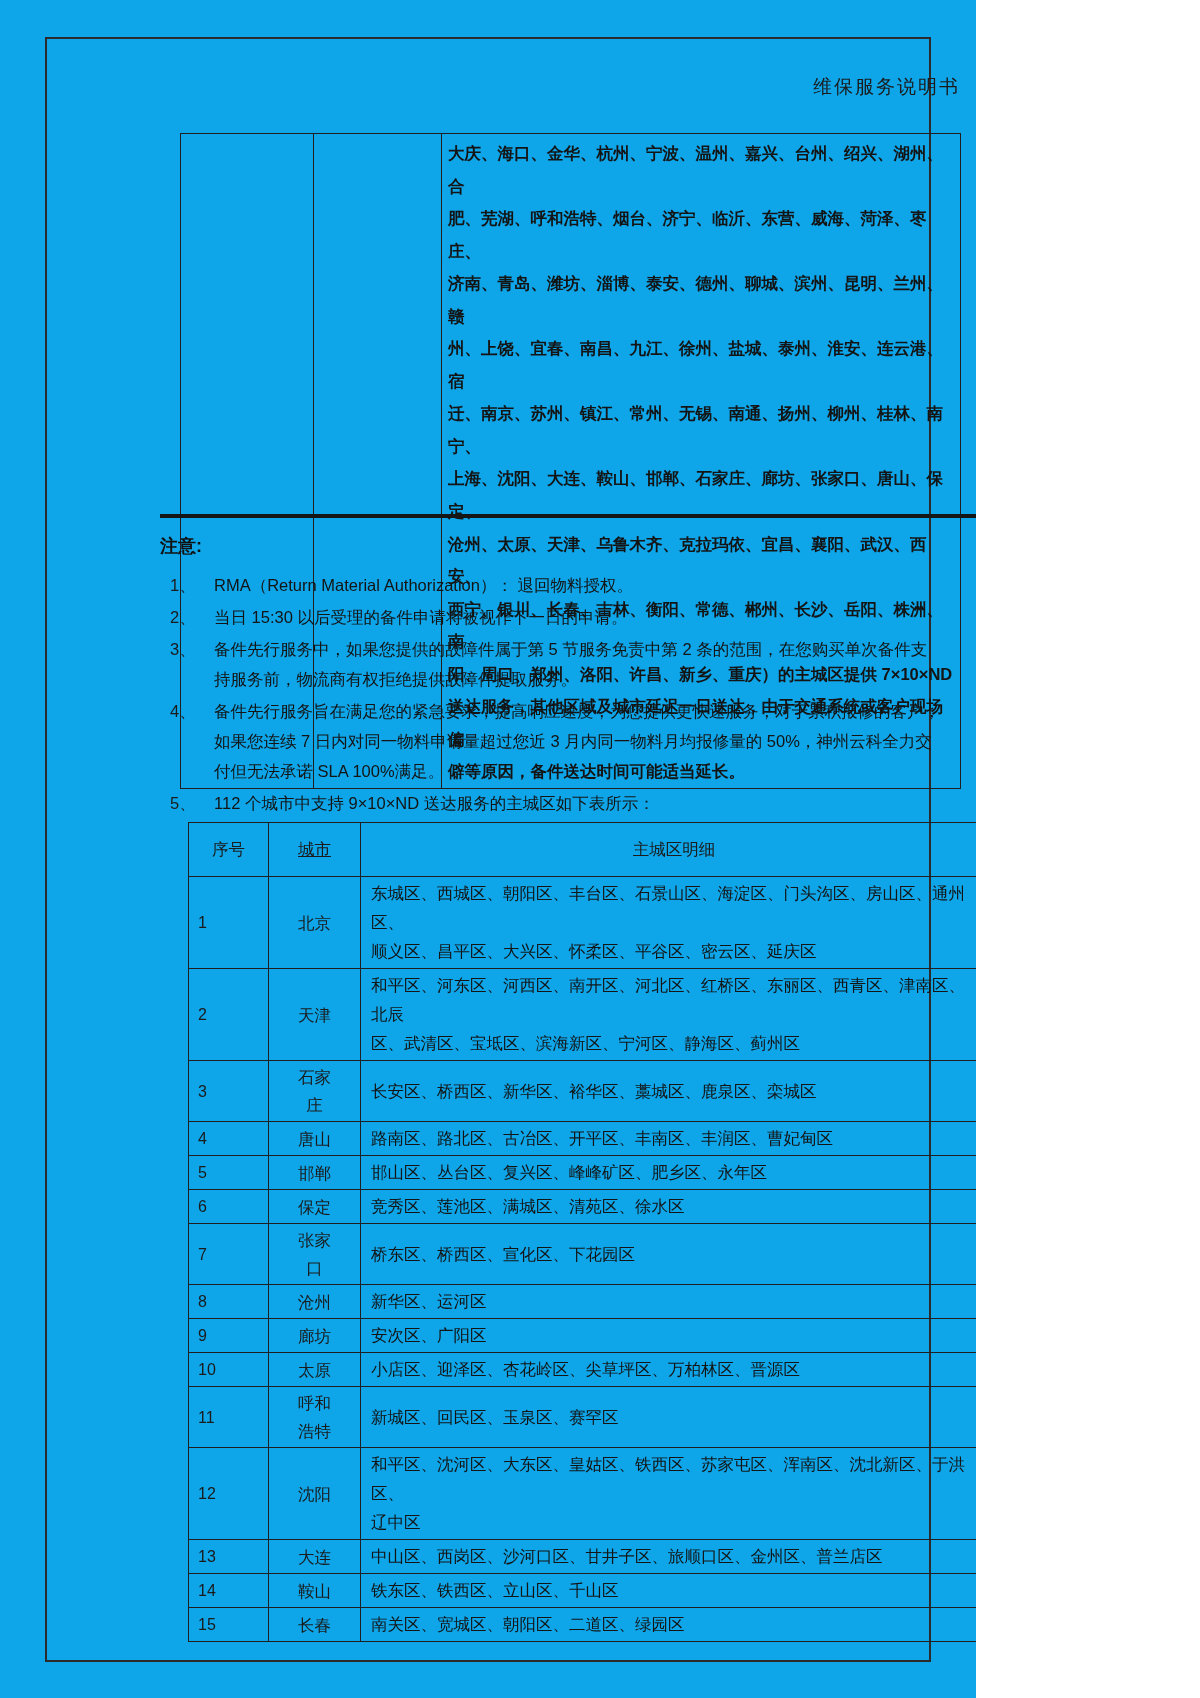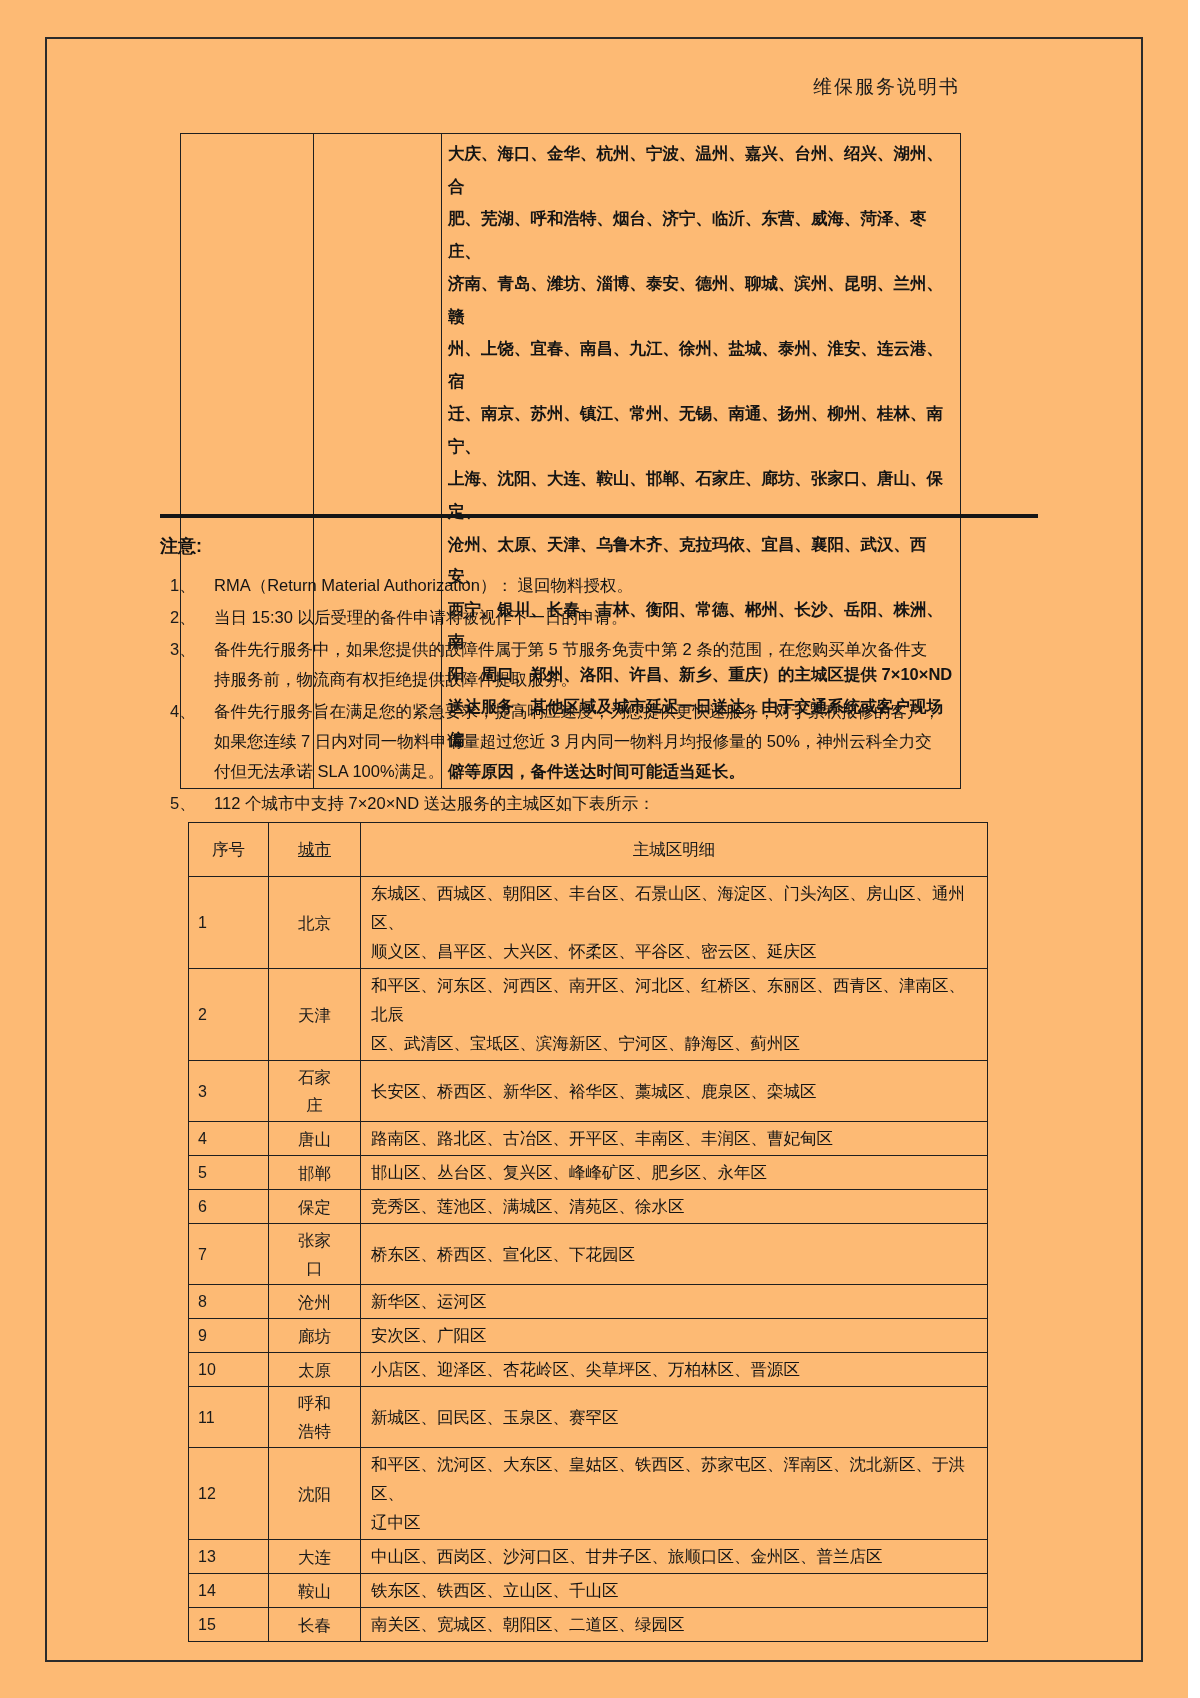--- a/index.html
+++ b/index.html
@@ -1,17 +1,17 @@
 <!DOCTYPE html>
 <html><head>
 <meta charset="utf-8">
 <style>
   html,body{margin:0;padding:0;background:#ffffff;}
   .page{
-    position:relative;width:1188px;height:1698px;background:#fdba74;
+    position:relative;width:976px;height:1698px;background:#0ea5e9;
     font-family:"Liberation Sans",sans-serif;color:#1b1b1b;overflow:hidden;
   }
   .frame{
     position:absolute;left:45px;top:37px;right:45px;bottom:36px;
     border:2px solid #2b2b2b;pointer-events:none;
   }
   .header-title{
     position:absolute;left:813px;top:74px;
     font-family:"Liberation Serif",serif;font-size:19px;letter-spacing:2px;color:#1b1b1b;
   }
@@ -97,21 +97,21 @@
 持服务前，物流商有权拒绝提供故障件提取服务。</span>
     </div>
     <div class="note">
       <span class="num">4、</span>
       <span class="body">备件先行服务旨在满足您的紧急要求，提高响应速度，为您提供更快速服务，对于累积报修的客户，
 如果您连续 7 日内对同一物料申请量超过您近 3 月内同一物料月均报修量的 50%，神州云科全力交
 付但无法承诺 SLA 100%满足。</span>
     </div>
     <div class="note">
       <span class="num">5、</span>
-      <span class="body">112 个城市中支持 7×20×ND 送达服务的主城区如下表所示：</span>
+      <span class="body">112 个城市中支持 9×10×ND 送达服务的主城区如下表所示：</span>
     </div>
   </div>
 
   <table class="citytable">
     <tbody>
         <tr>
       <th class="col-no">序号</th>
       <th class="col-city">城市</th>
       <th>主城区明细</th>
     </tr>

